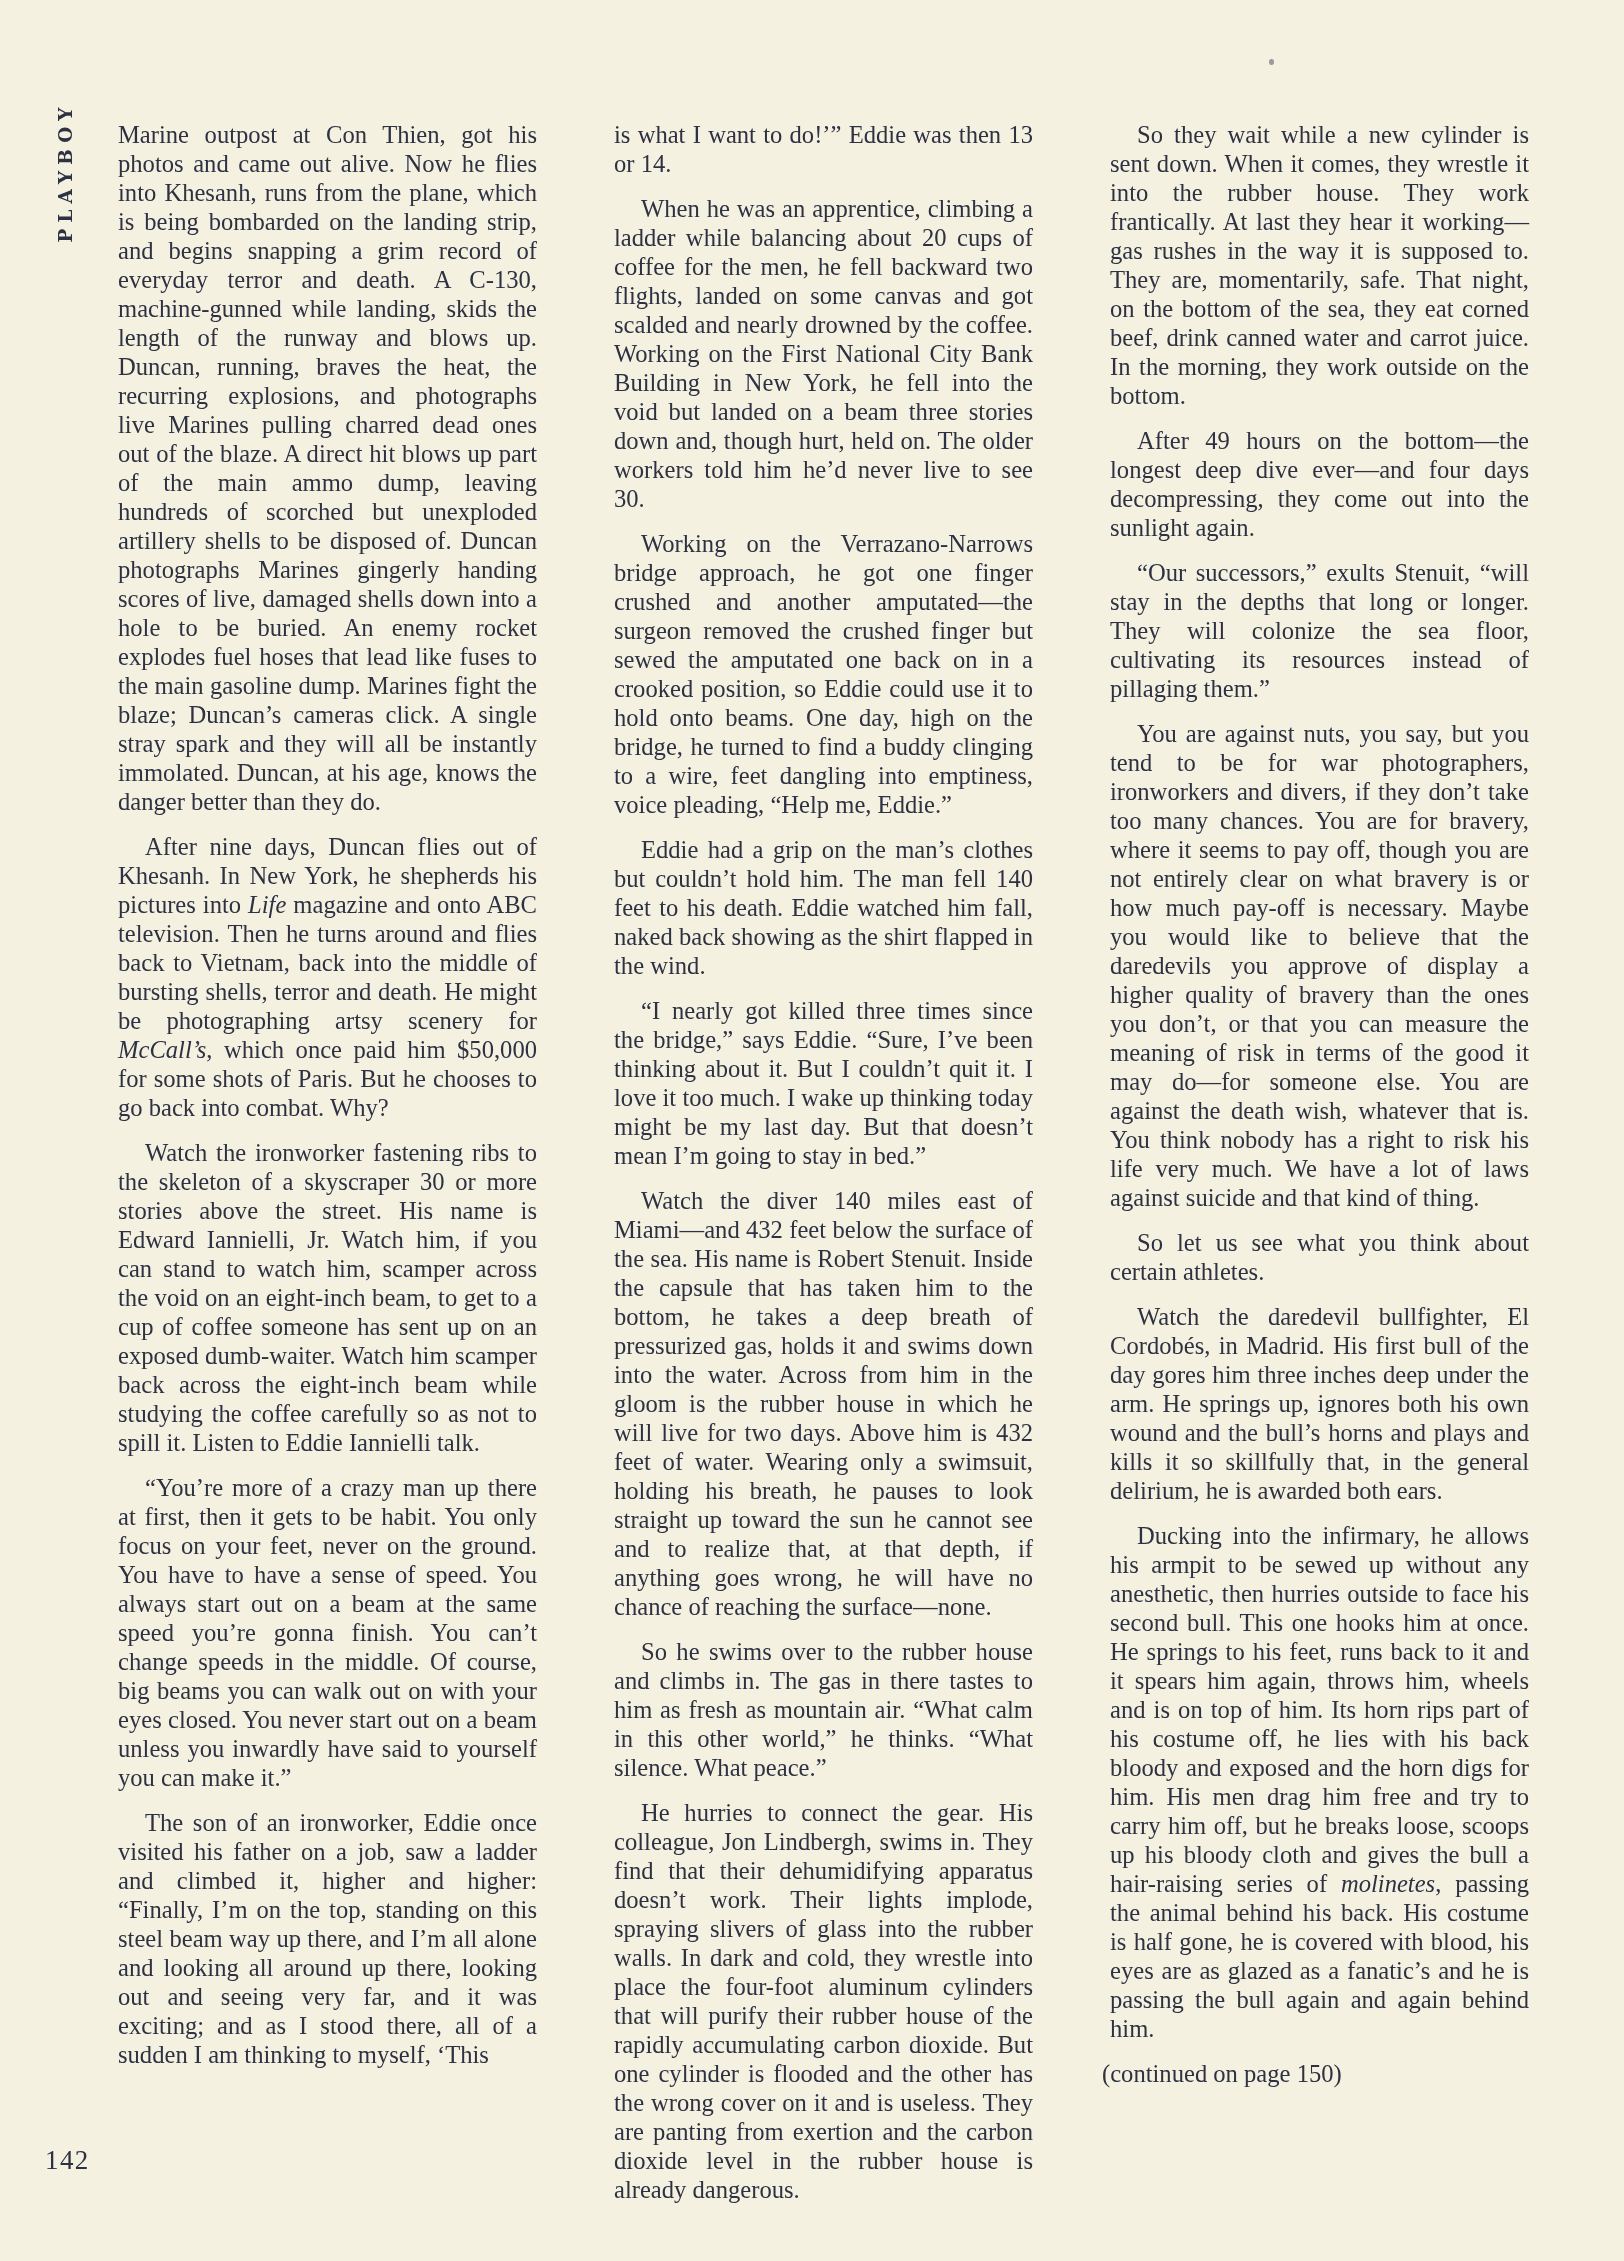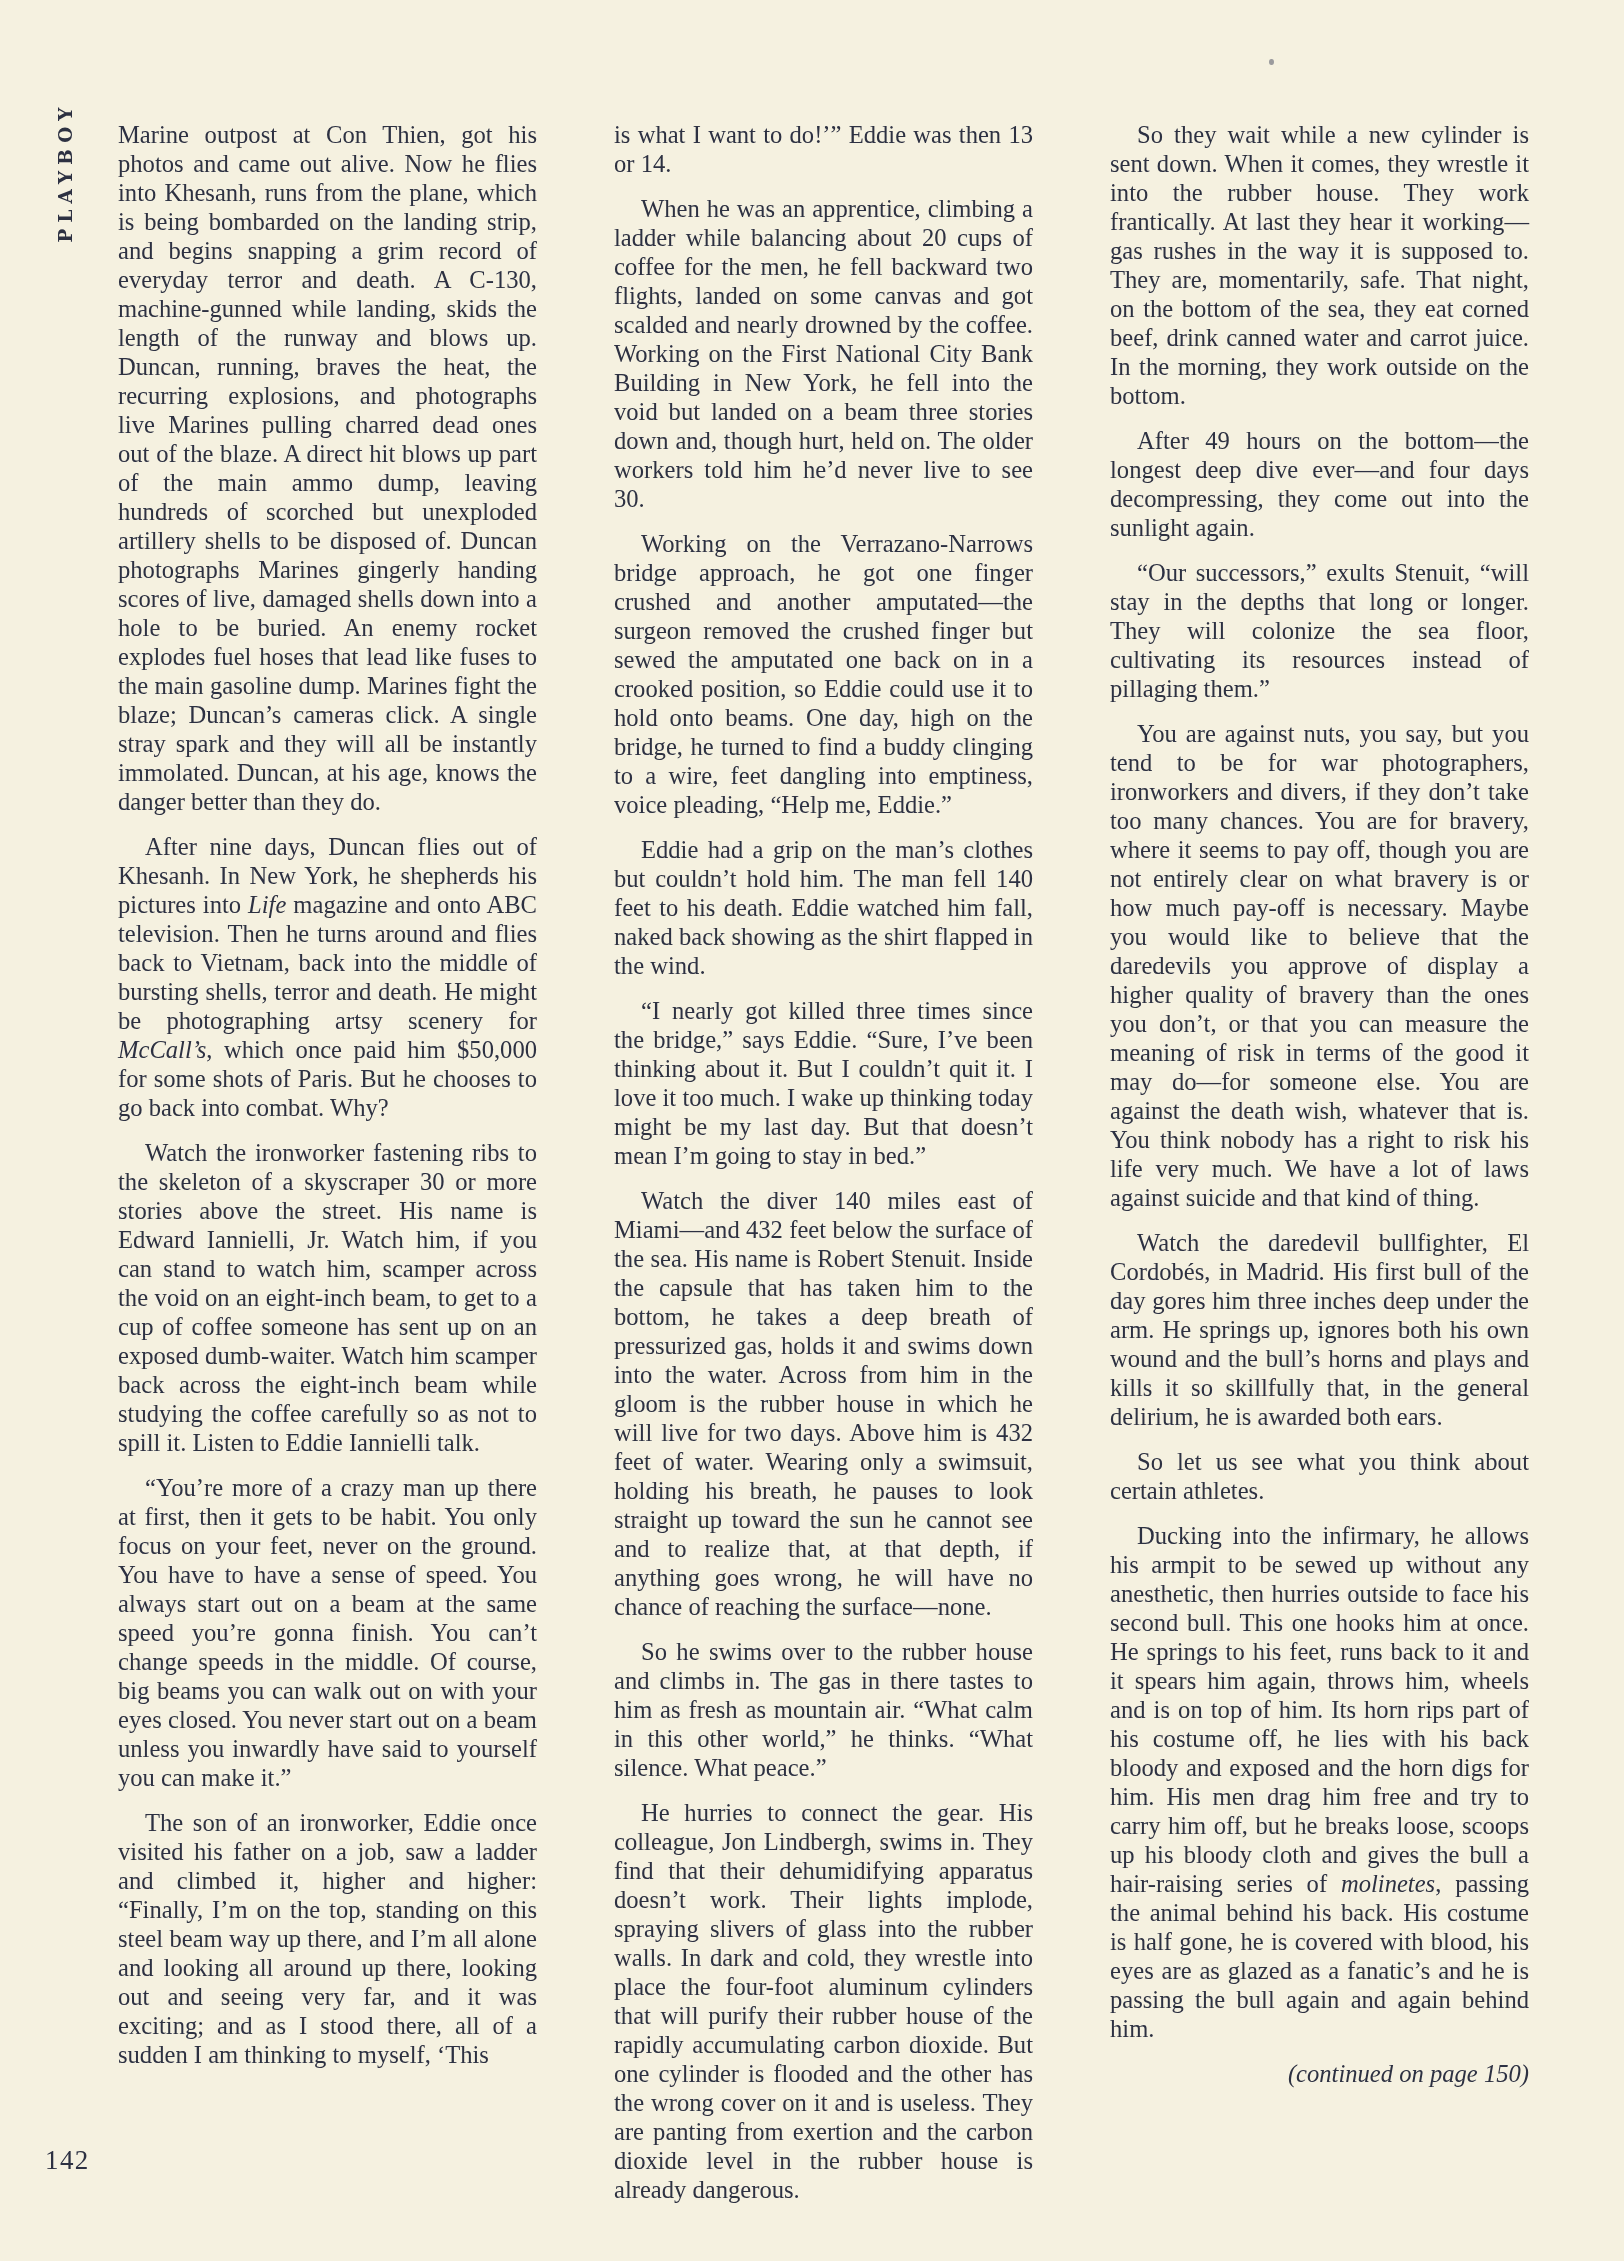--- a/index.html
+++ b/index.html
@@ -36,23 +36,21 @@
     width:451px;
     font-size:24.6px;
     line-height:29px;
     text-align:justify;
     hyphens:auto;
   }
   .para { margin:16px; }
   .para.indent { text-indent:27px; }
   .ital { font-style:italic; }
   .continued {
-    margin:16px;
-    text-align:right;
-    font-style:italic;
+    margin:8px;
   }
   .folio {
     position:absolute;
     left:45px; top:2145px;
     font-size:27px;
     letter-spacing:1.4px;
   }
   .speck {
     position:absolute;
     left:1269px; top:59px;
@@ -86,22 +84,22 @@
         <p class="para indent"><span>“I nearly got killed three times since the bridge,” says Eddie. “Sure, I’ve been thinking about it. But I couldn’t quit it. I love it too much. I wake up thinking today might be my last day. But that doesn’t mean I’m going to stay in bed.”</span></p>
         <p class="para indent"><span>Watch the diver 140 miles east of Miami—and 432 feet below the surface of the sea. His name is Robert Stenuit. Inside the capsule that has taken him to the bottom, he takes a deep breath of pressurized gas, holds it and swims down into the water. Across from him in the gloom is the rubber house in which he will live for two days. Above him is 432 feet of water. Wearing only a swimsuit, holding his breath, he pauses to look straight up toward the sun he cannot see and to realize that, at that depth, if anything goes wrong, he will have no chance of reaching the surface—none.</span></p>
         <p class="para indent"><span>So he swims over to the rubber house and climbs in. The gas in there tastes to him as fresh as mountain air. “What calm in this other world,” he thinks. “What silence. What peace.”</span></p>
         <p class="para indent"><span>He hurries to connect the gear. His colleague, Jon Lindbergh, swims in. They find that their dehumidifying apparatus doesn’t work. Their lights implode, spraying slivers of glass into the rubber walls. In dark and cold, they wrestle into place the four-foot aluminum cylinders that will purify their rubber house of the rapidly accumulating carbon dioxide. But one cylinder is flooded and the other has the wrong cover on it and is useless. They are panting from exertion and the carbon dioxide level in the rubber house is already dangerous.</span></p>
       </div>
     <div class="col">
       <p class="para indent"><span>So they wait while a new cylinder is sent down. When it comes, they wrestle it into the rubber house. They work frantically. At last they hear it working—gas rushes in the way it is supposed to. They are, momentarily, safe. That night, on the bottom of the sea, they eat corned beef, drink canned water and carrot juice. In the morning, they work outside on the bottom.</span></p>
         <p class="para indent"><span>After 49 hours on the bottom—the longest deep dive ever—and four days decompressing, they come out into the sunlight again.</span></p>
         <p class="para indent"><span>“Our successors,” exults Stenuit, “will stay in the depths that long or longer. They will colonize the sea floor, cultivating its resources instead of pillaging them.”</span></p>
         <p class="para indent"><span>You are against nuts, you say, but you tend to be for war photographers, ironworkers and divers, if they don’t take too many chances. You are for bravery, where it seems to pay off, though you are not entirely clear on what bravery is or how much pay-off is necessary. Maybe you would like to believe that the daredevils you approve of display a higher quality of bravery than the ones you don’t, or that you can measure the meaning of risk in terms of the good it may do—for someone else. You are against the death wish, whatever that is. You think nobody has a right to risk his life very much. We have a lot of laws against suicide and that kind of thing.</span></p>
+        <p class="para indent"><span>So let us see what you think about certain athletes.</span></p>
         <p class="para indent"><span>Watch the daredevil bullfighter, El Cordobés, in Madrid. His first bull of the day gores him three inches deep under the arm. He springs up, ignores both his own wound and the bull’s horns and plays and kills it so skillfully that, in the general delirium, he is awarded both ears.</span></p>
-        <p class="para indent"><span>So let us see what you think about certain athletes.</span></p>
         <p class="para indent"><span>Ducking into the infirmary, he allows his armpit to be sewed up without any anesthetic, then hurries outside to face his second bull. This one hooks him at once. He springs to his feet, runs back to it and it spears him again, throws him, wheels and is on top of him. Its horn rips part of his costume off, he lies with his back bloody and exposed and the horn digs for him. His men drag him free and try to carry him off, but he breaks loose, scoops up his bloody cloth and gives the bull a hair-raising series of </span><span class="ital">molinetes</span><span>, passing the animal behind his back. His costume is half gone, he is covered with blood, his eyes are as glazed as a fanatic’s and he is passing the bull again and again behind him.</span></p>
         <p class="continued">(continued on page 150)</p>
     </div>
   </div>
 
   <div class="folio">142</div>
 </div>
 
 
 </body></html>

